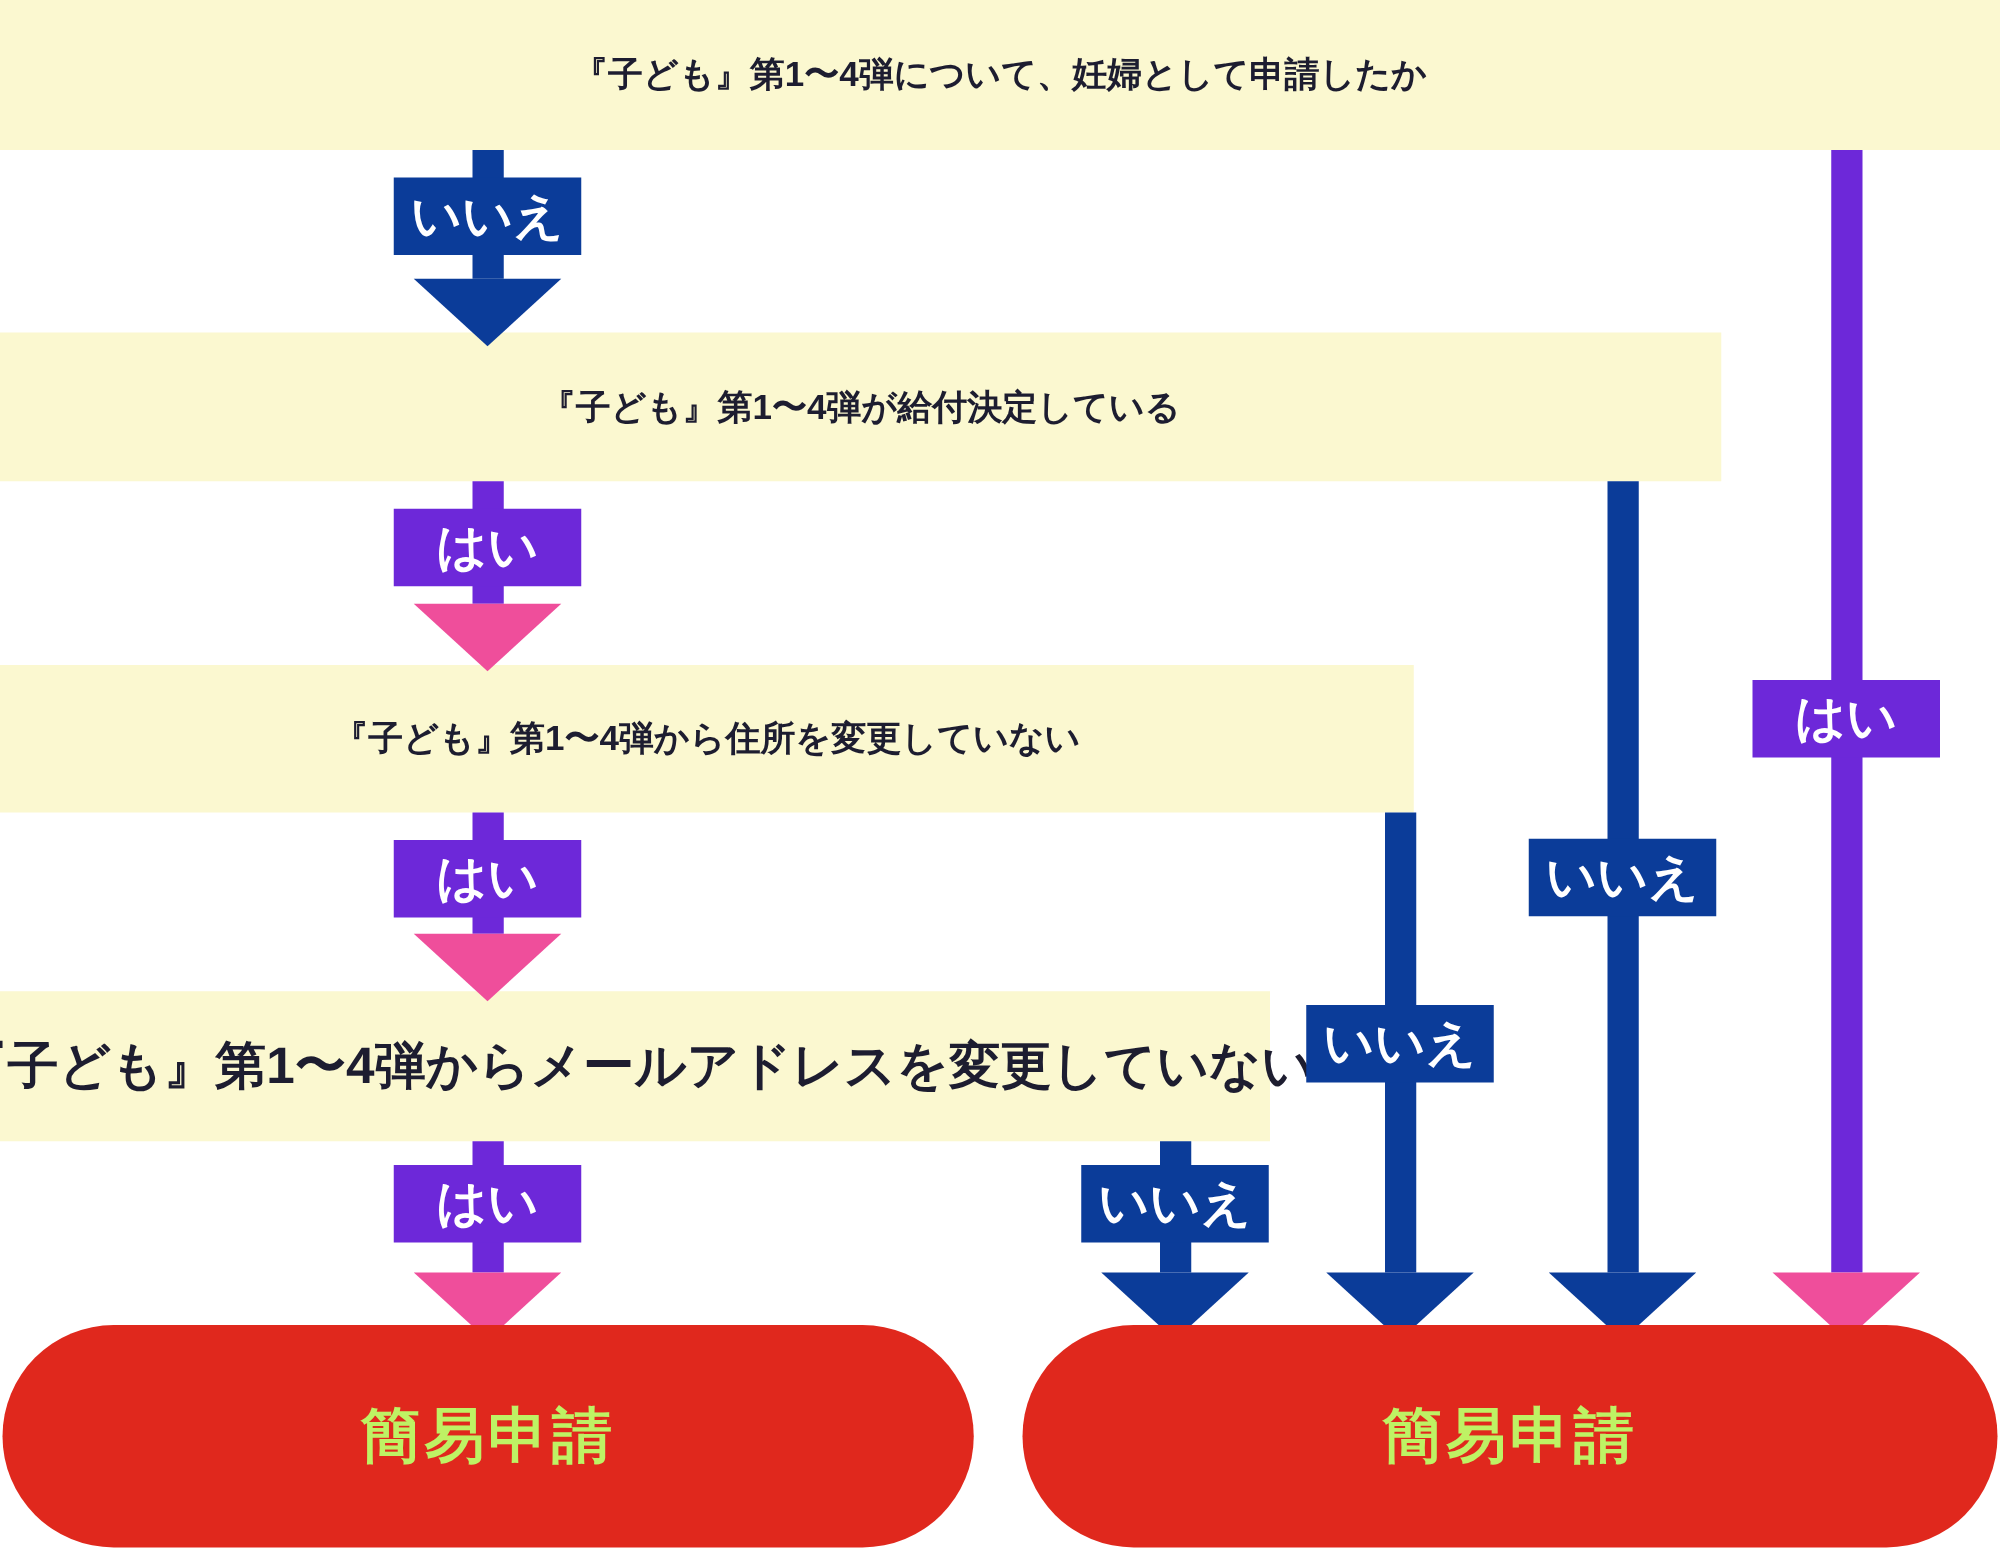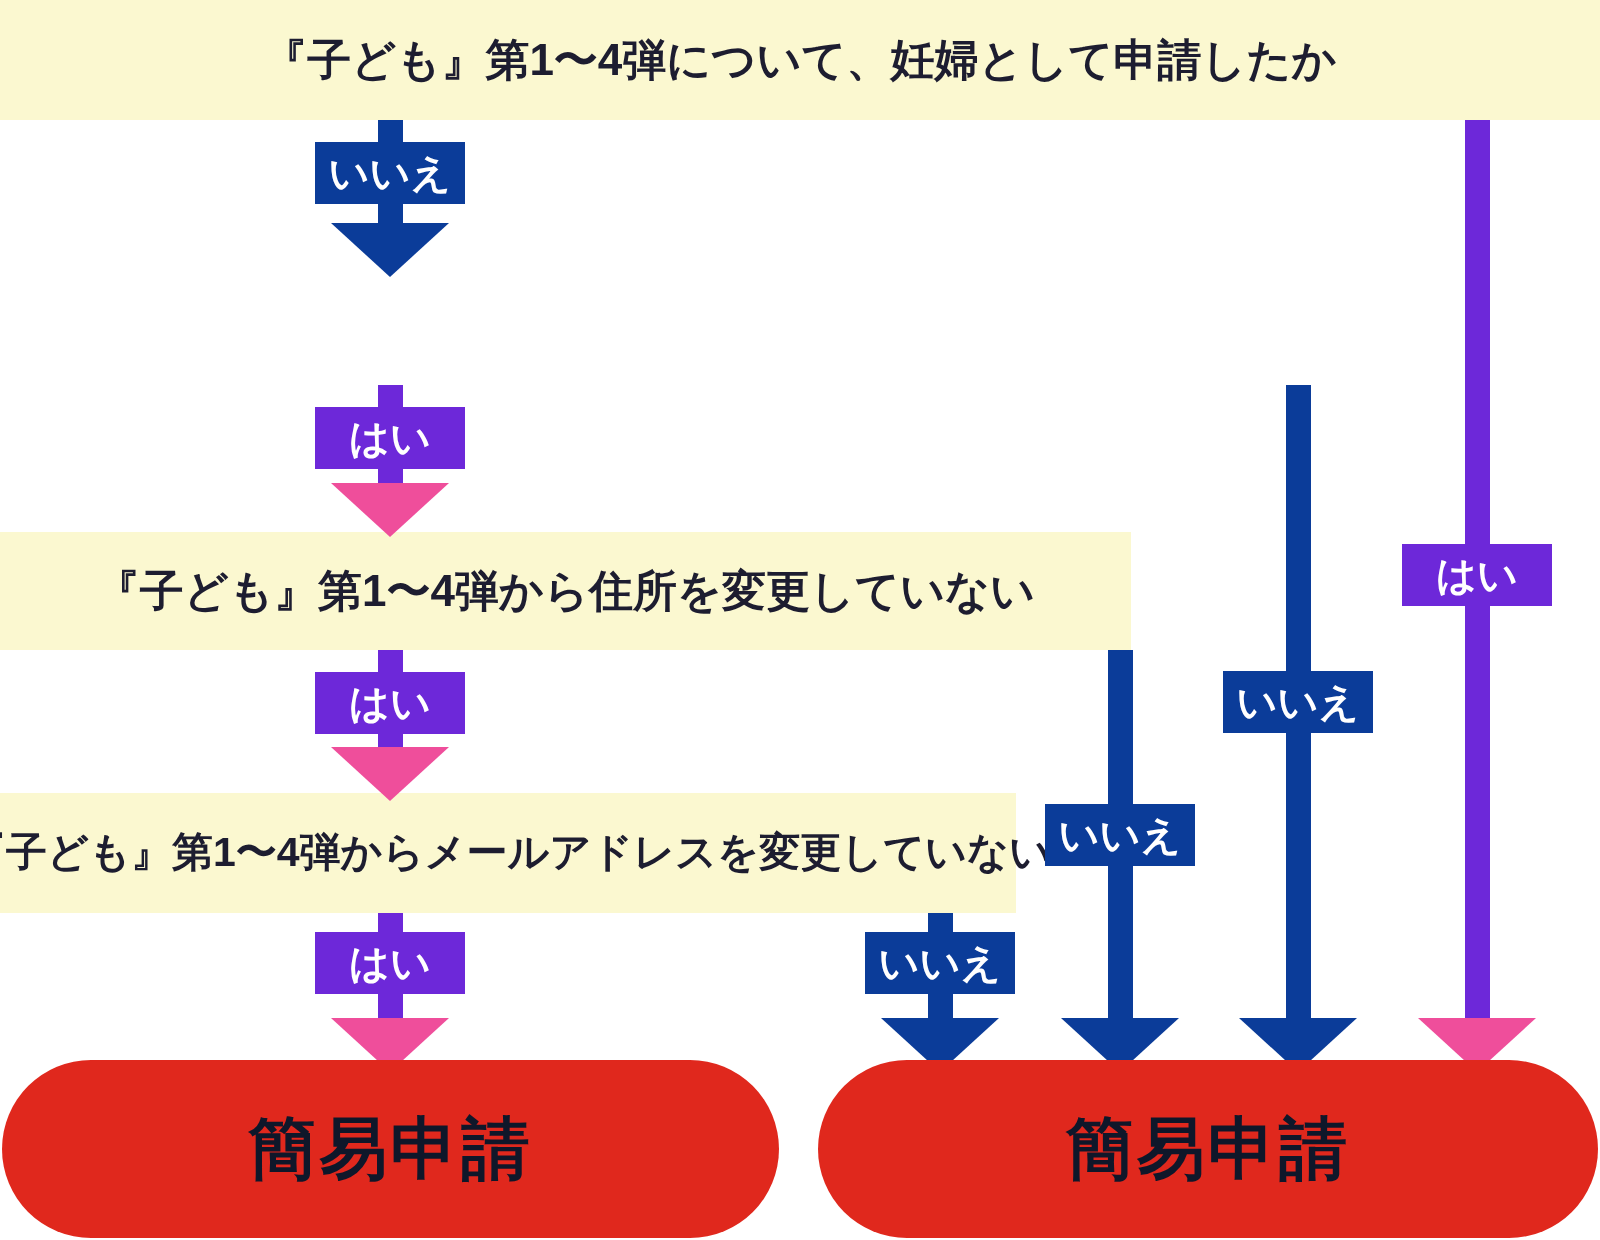--- a/index.html
+++ b/index.html
@@ -17,21 +17,21 @@
     position: absolute;
     left: 0;
     background: #fbf8d0;
     display: flex;
     align-items: center;
     justify-content: center;
   }
   .banner .q-text {
     color: #1d1d30;
     font-weight: bold;
-    font-size: 44px;
+    font-size: 28px;
     line-height: 1.2;
     letter-spacing: 0px;
     white-space: nowrap;
   }
   .banner.b4 .q-text { font-size: 41px; }
   
   .shaft {
     position: absolute;
     width: 25px;
   }
@@ -66,34 +66,37 @@
     position: absolute;
     top: 1060px;
     height: 178px;
     background: #e0281d;
     border-radius: 90px;
     display: flex;
     align-items: center;
     justify-content: center;
   }
   .outcome .o-text {
-    color: #0f172a;
+    color: #bef264;
     font-weight: bold;
-    font-size: 68px;
+    font-size: 48px;
     letter-spacing: 3px;
     white-space: nowrap;
   }
 </style>
 </head>
 <body>
 
 <div class="canvas">
 
   <div class="banner b1" style="top:0; width:1600px; height:120px;">
     <span class="q-text">『子ども』第1〜4弾について、妊婦として申請したか</span>
+  </div>
+  <div class="banner b2" style="top:266px; width:1377px; height:119px;">
+    <span class="q-text">『子ども』第1〜4弾が給付決定している</span>
   </div>
   <div class="banner b3" style="top:532px; width:1131px; height:118px;">
     <span class="q-text">『子ども』第1〜4弾から住所を変更していない</span>
   </div>
   <div class="banner b4" style="top:793px; width:1016px; height:120px;">
     <span class="q-text">『子ども』第1〜4弾からメールアドレスを変更していない</span>
   </div>
 
   <div class="shaft blue" style="left:378px; top:120px; height:103px;"></div>
   <div class="head blue" style="left:331px; top:223px;"></div>

